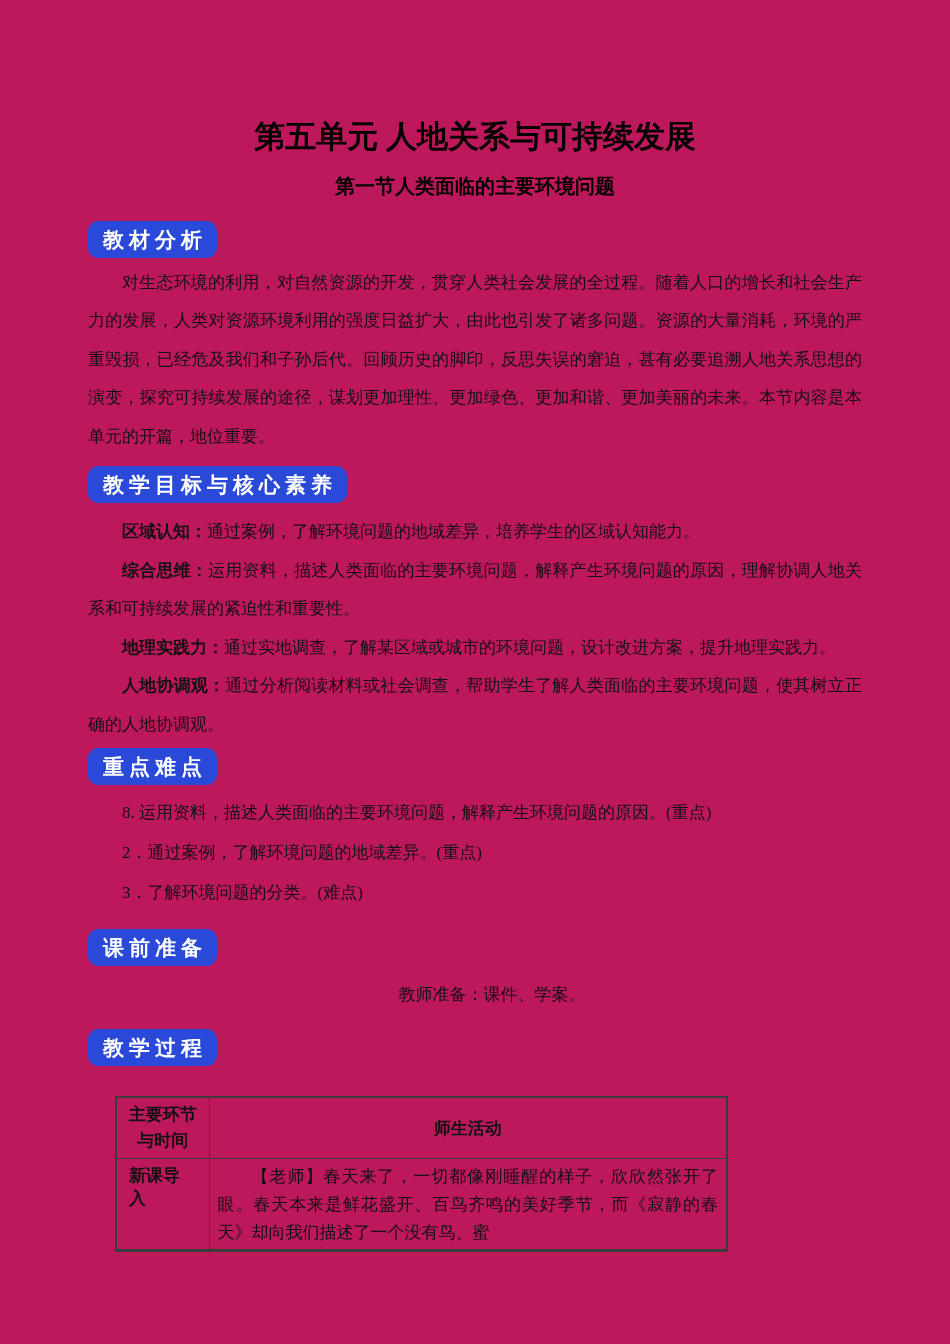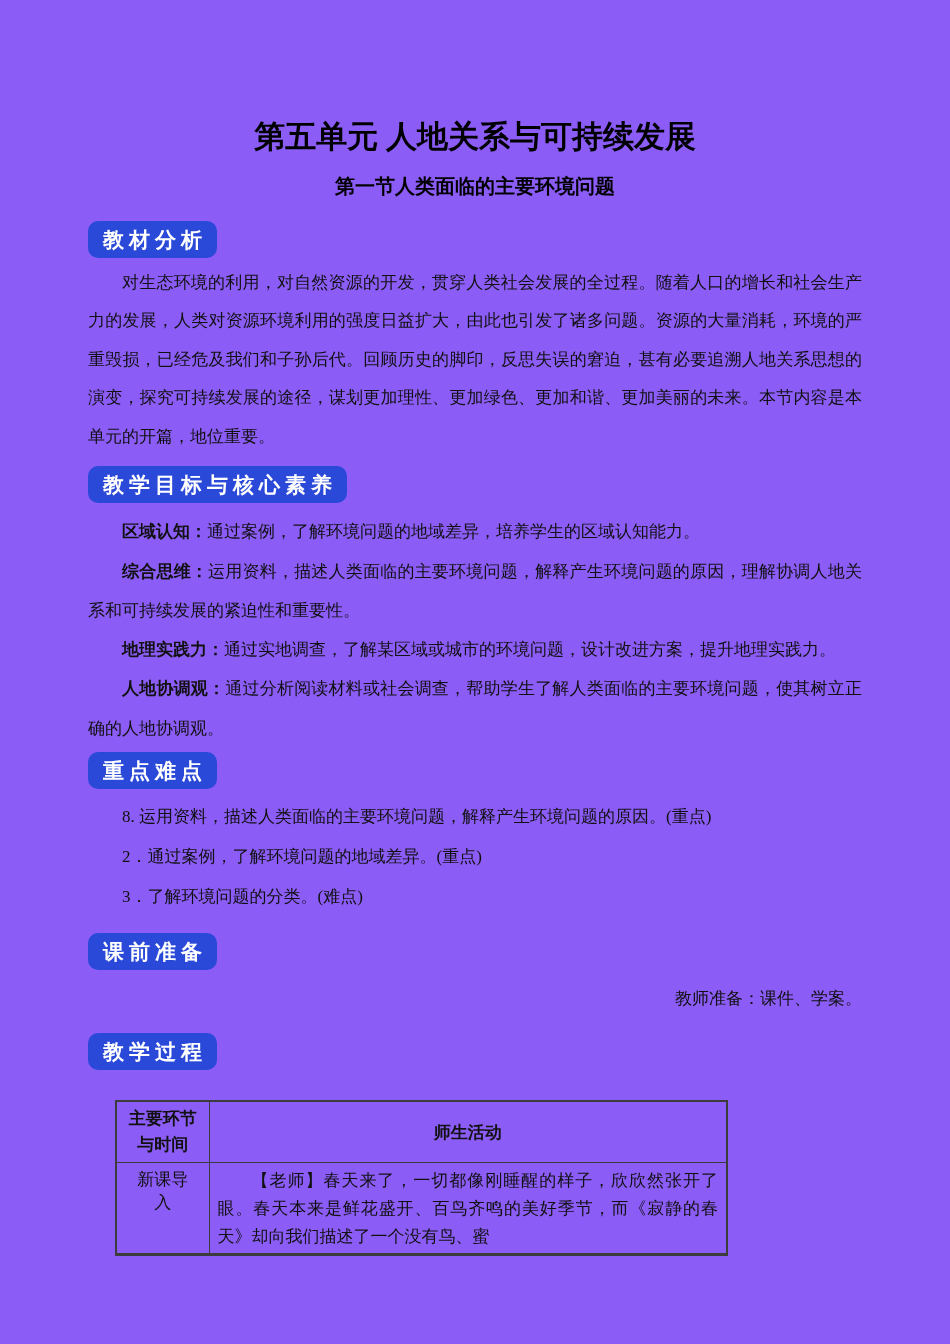--- a/index.html
+++ b/index.html
@@ -1,21 +1,21 @@
 <!DOCTYPE html>
 <html><head>
 <meta charset="utf-8">
 <style>
   html,body{margin:0;padding:0;background:#ffffff;}
   .page{
     position:relative;
     width:950px;
     height:1344px;
     margin:0 auto;
-    background:#8b5cf6;
+    background:#be185d;
     overflow:hidden;
     color:#111;
     font-family:"Liberation Serif","DejaVu Serif",serif;
   }
   .content{padding:0 88px;}
   .doc-title{
     margin:116px 0 0 0;
     text-align:center;
     font-size:31px;
     font-weight:bold;
@@ -53,28 +53,28 @@
   p.body{
     margin:6px 0 0 0;
     font-size:17px;
     line-height:38.5px;
     text-align:justify;
     text-indent:2em;
     color:#111;
   }
   .lead{
     font-weight:bold;
-    font-family:Liberation Mono, monospace;
+    font-family:Liberation Serif, serif;
   }
   .objectives p.body{margin-top:0;}
   .objectives{margin-top:10px;}
   .kp-list{margin-top:8px;}
   .kp-list p.body{margin-top:0;line-height:40px;text-align:left;}
   .prep{margin-top:10px;}
-  .prep p.body{margin-top:0;line-height:37px;text-align:right;}
+  .prep p.body{margin-top:0;line-height:37px;text-align:center;}
   table.process{
     margin:30px 0 0 27px;
     width:613px;
     border-collapse:collapse;
     border:2px solid #3c3c3c;
     table-layout:fixed;
   }
   table.process th, table.process td{
     border:1.5px solid #3c3c3c;
     padding:12px;
@@ -90,23 +90,23 @@
     padding:4px 2px !important;
   }
   .th-activity{
     text-align:center;
     vertical-align:middle !important;
     font-family:"Liberation Sans","DejaVu Sans",sans-serif;
     font-weight:bold;
     font-size:17px;
   }
   .td-stage{
-    text-align:center;
+    text-align:left;
     font-family:"Liberation Sans","DejaVu Sans",sans-serif;
-    font-weight:normal;
+    font-weight:bold;
     font-size:17px;
     padding-top:5px !important;
   }
   .td-activity{
     font-size:17px;
     line-height:28px;
     text-align:justify;
     text-indent:2em;
     padding:4px 8px 2px 8px !important;
     height:48px;

